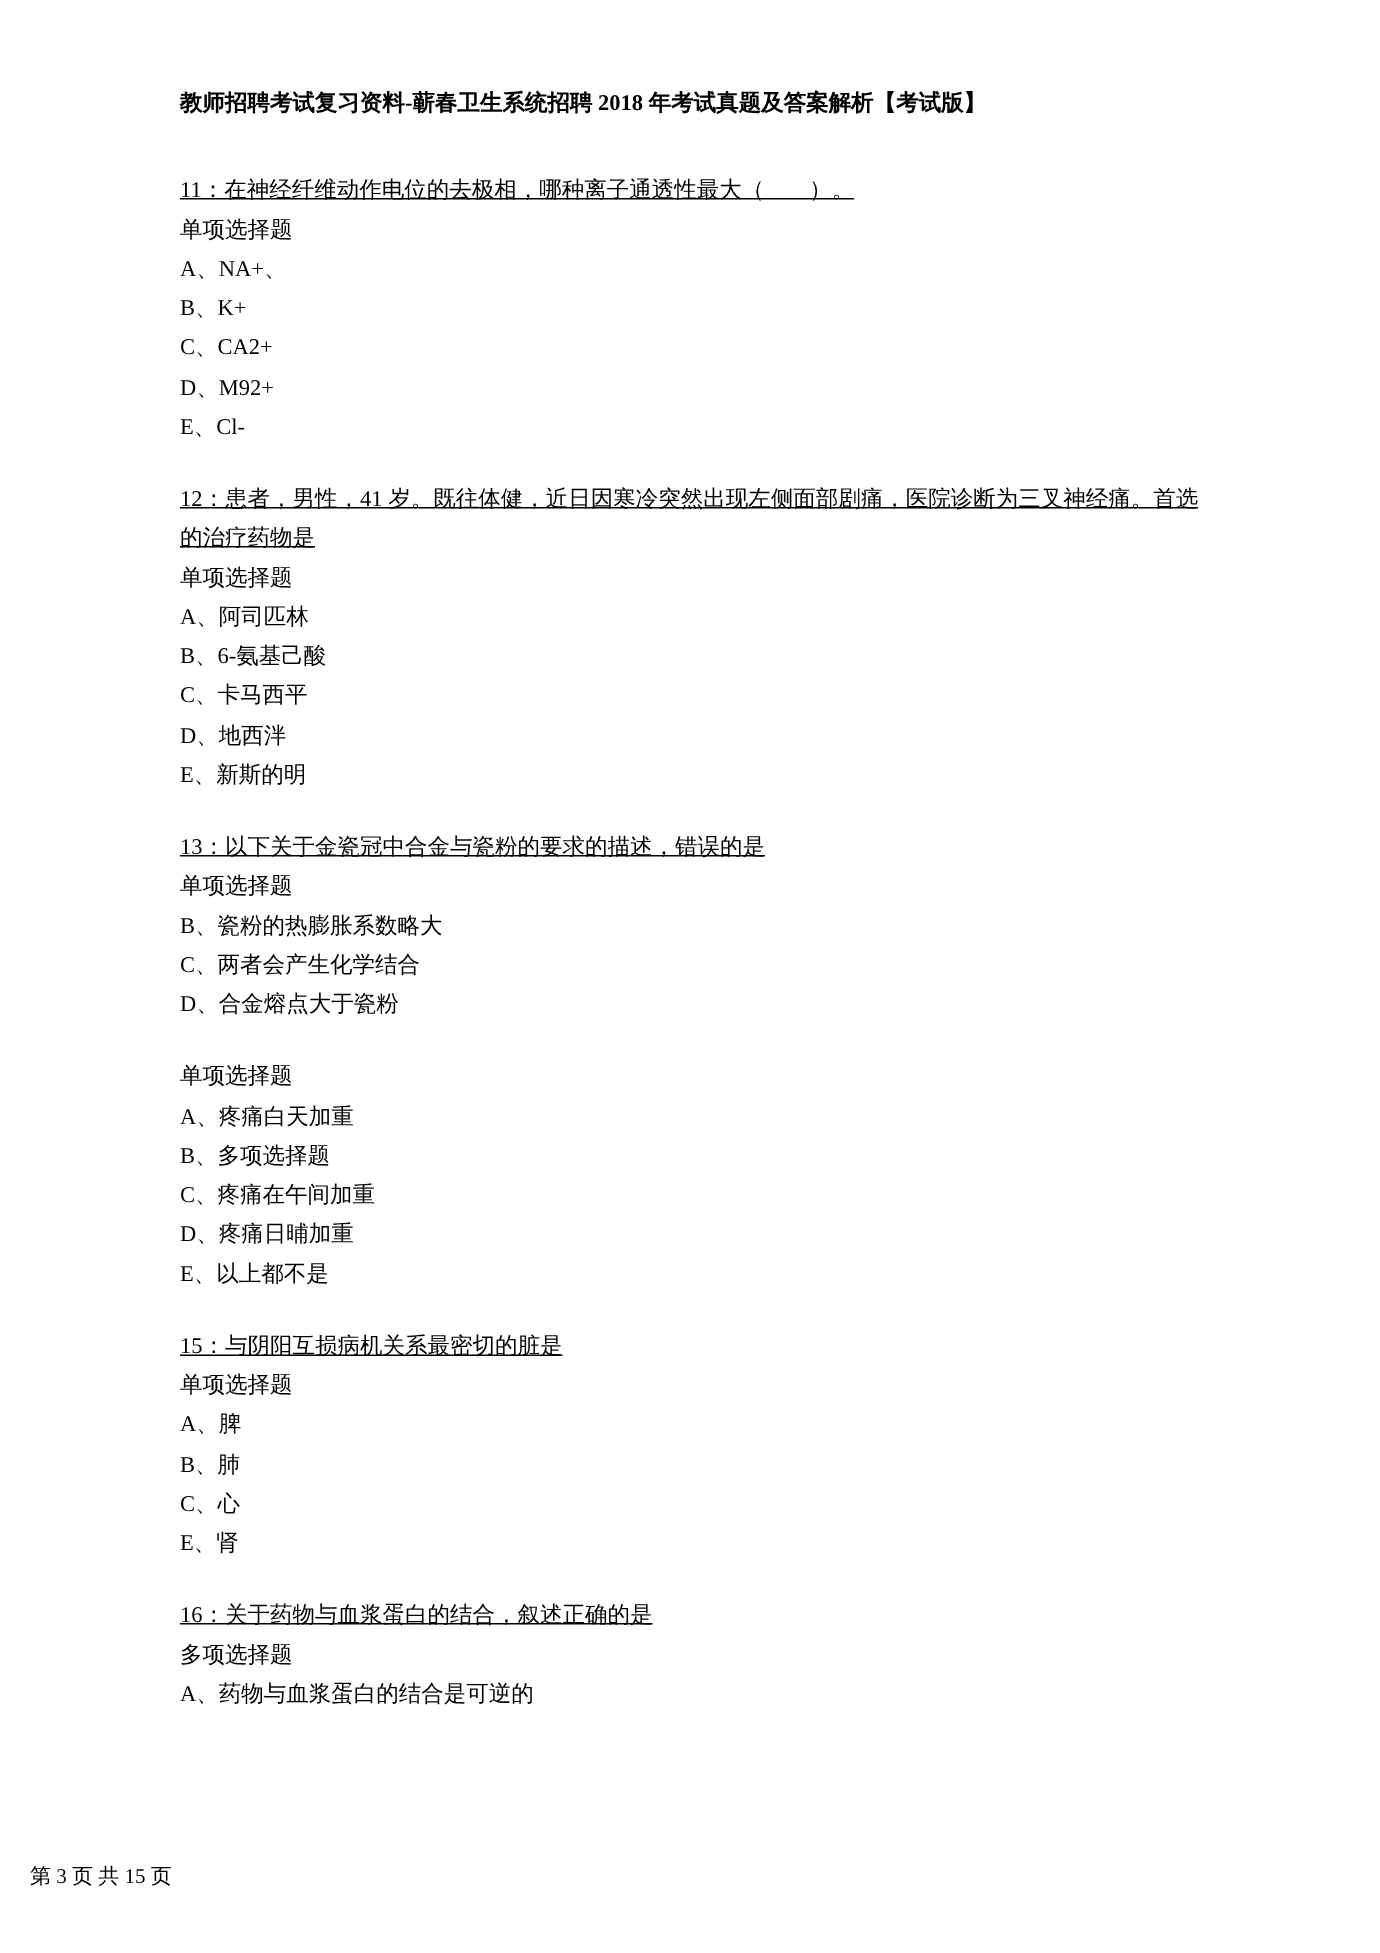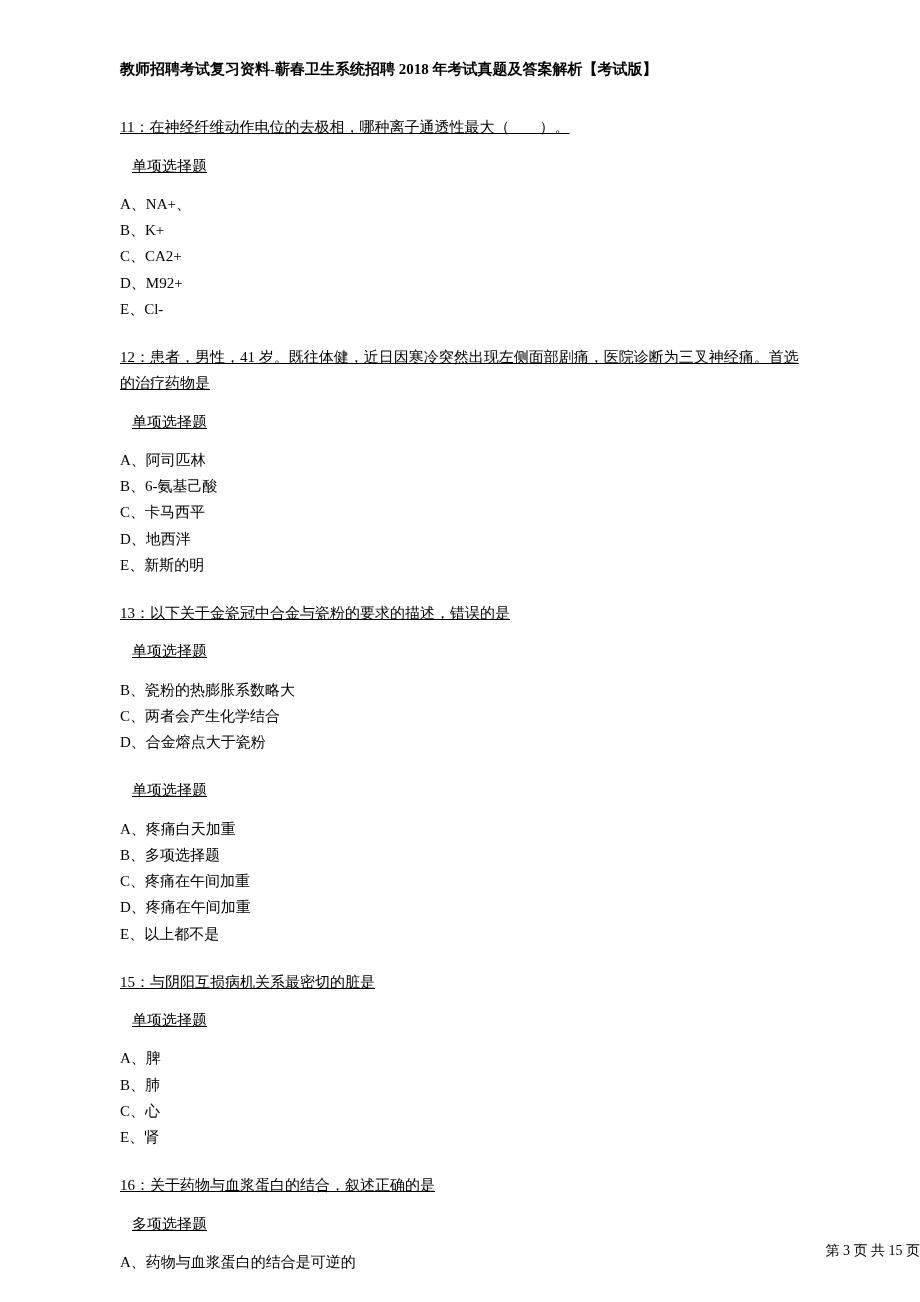--- a/index.html
+++ b/index.html
@@ -23,35 +23,34 @@
     text-align: left;
     font-size: 15px;
     font-weight: bold;
     margin-bottom: 32px;
   }
   .question-stem {
     margin: 0;
     text-decoration: underline;
   }
   .question-type {
-    margin: 12px;
-    text-decoration: underline;
+    margin: 0;
   }
   .option {
     margin: 0;
   }
   .block {
     margin-bottom: 22px;
   }
   .footer {
     position: absolute;
     bottom: 42px;
     left: 0;
     right: 0;
-    text-align: right;
+    text-align: left;
     font-size: 14px;
     margin-left: 20px;
   }
 </style>
 </head>
 <body>
 
 <div class="page">
   <div class="header">教师招聘考试复习资料-蕲春卫生系统招聘 2018 年考试真题及答案解析【考试版】</div>
 
@@ -81,21 +80,21 @@
     <p class="option">B、瓷粉的热膨胀系数略大</p>
     <p class="option">C、两者会产生化学结合</p>
     <p class="option">D、合金熔点大于瓷粉</p>
   </div>
 
   <div class="block">
     <p class="question-type">单项选择题</p>
     <p class="option">A、疼痛白天加重</p>
     <p class="option">B、多项选择题</p>
     <p class="option">C、疼痛在午间加重</p>
-    <p class="option">D、疼痛在午间加重</p>
+    <p class="option">D、疼痛日晡加重</p>
     <p class="option">E、以上都不是</p>
   </div>
 
   <div class="block">
     <p class="question-stem">15：与阴阳互损病机关系最密切的脏是</p>
     <p class="question-type">单项选择题</p>
     <p class="option">A、脾</p>
     <p class="option">B、肺</p>
     <p class="option">C、心</p>
     <p class="option">E、肾</p>

